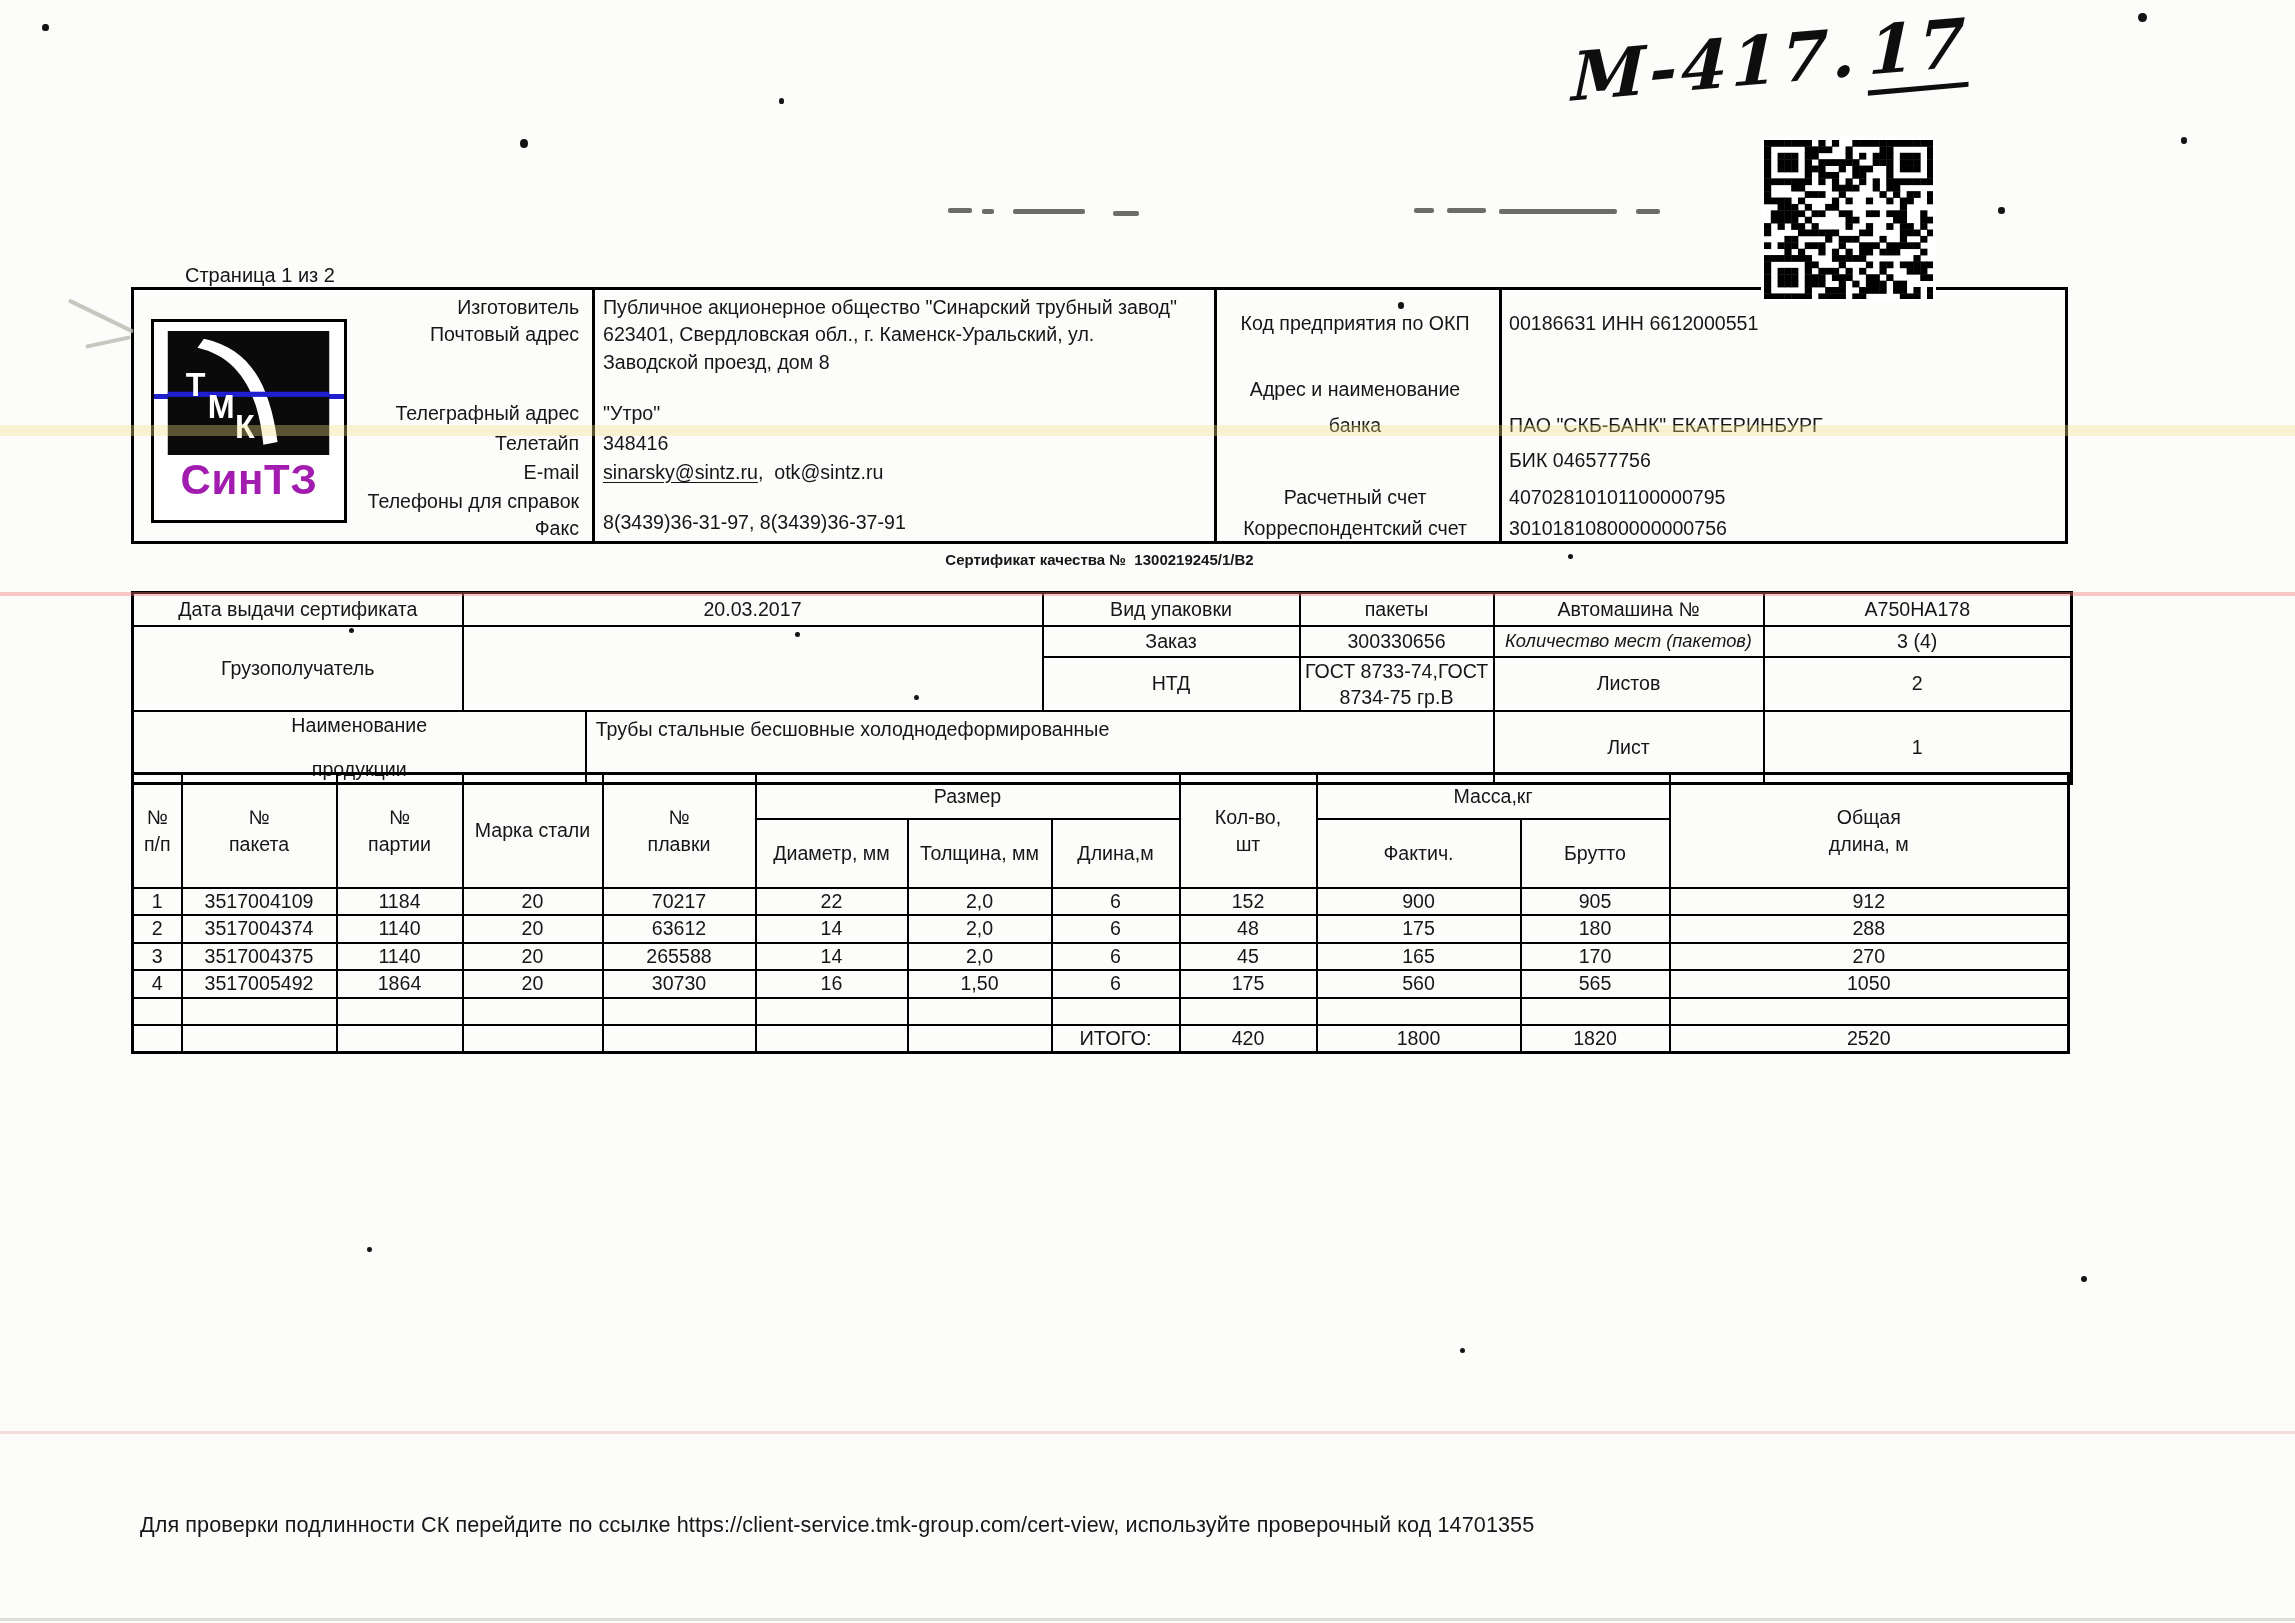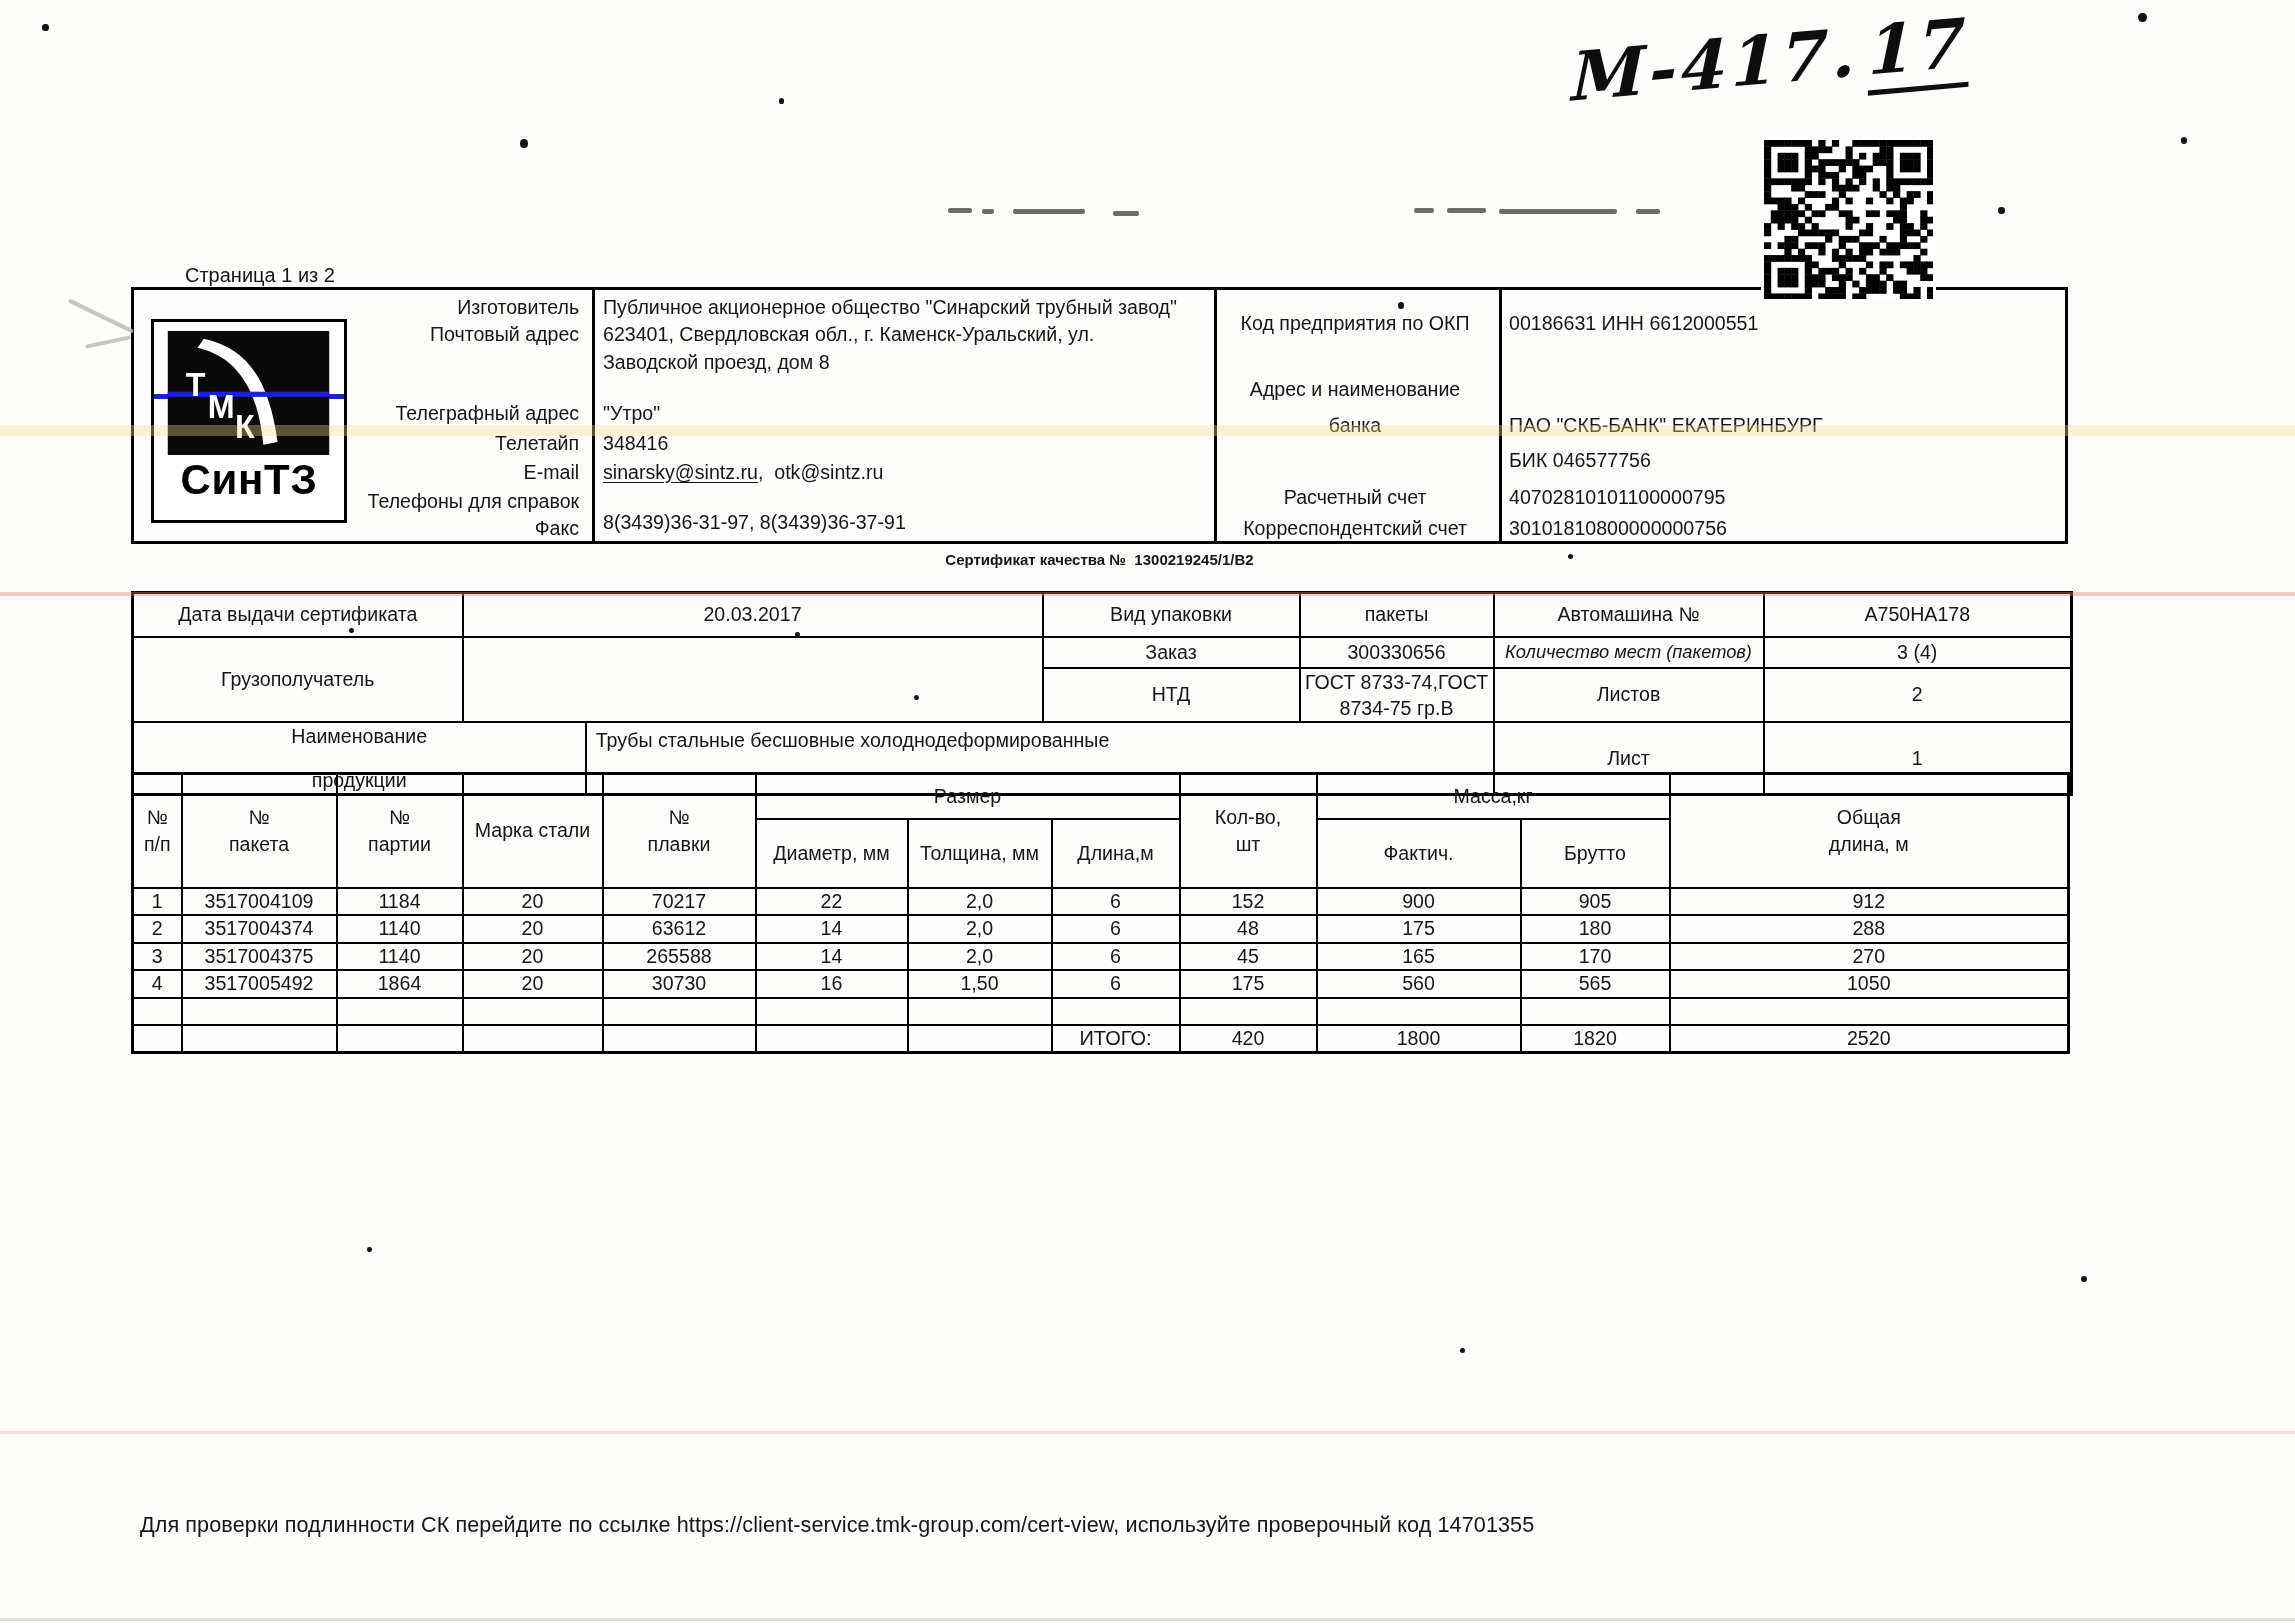--- a/index.html
+++ b/index.html
@@ -15,21 +15,21 @@
   .hv{left:469px;width:602px;text-align:left;}
   .hl2{left:1088px;width:274px;text-align:center;padding-right:7.9px;box-sizing:border-box;}
   .hv2{left:1375px;width:550px;text-align:left;}
   .u{text-decoration:underline;text-underline-offset:3.3px;}
   
   .logo{position:absolute;left:17px;top:29px;width:196px;height:204px;border:3.3px solid #000;
         background:#fff;box-sizing:border-box;}
   .logo-blue{position:absolute;left:0;right:0;top:72px;height:5.2px;background:var(--logo-blue,#1f1fcf);}
   .logo svg{position:absolute;left:11.8px;top:9.2px;display:block;}
   .logo-sub{position:absolute;left:0;right:0;top:134px;text-align:center;font-size:42px;
-            font-weight:700;letter-spacing:0.7px;color:#000000;}
+            font-weight:700;letter-spacing:0.7px;color:#a21caf;}
   
   .cert-title{position:absolute;left:131px;top:551px;width:1937px;text-align:center;
               font-size:15px;font-weight:700;white-space:pre;}
   
   table{border-collapse:collapse;table-layout:fixed;}
   .info-table{position:absolute;left:131px;top:591px;width:1937px;border:3.9px solid #000;font-size:19.6px;}
   .info-table td{border:2.6px solid #000;text-align:center;vertical-align:middle;padding:0 3.9px;overflow:hidden;}
   .info-table td.tleft{text-align:left;vertical-align:top;padding:5.2px 2.6px 0 9.2px;}
   .info-table td.small{font-size:18.3px;white-space:nowrap;font-style:italic;}
   .pipe-table{position:absolute;left:131px;top:772px;width:1937px;border:3.9px solid #000;font-size:19.6px;}
@@ -453,21 +453,21 @@
     <colgroup>
       <col style="width:330px">
         <col style="width:123px">
         <col style="width:457px">
       <col style="width:257px">
         <col style="width:194px">
         <col style="width:270px">
         <col style="width:308px">
     </colgroup>
     <tbody>
-        <tr style="height:44px">
+        <tr style="height:33px">
       <td>Дата выдачи сертификата</td>
       <td colspan="2">20.03.2017</td>
       <td>Вид упаковки</td>
       <td>пакеты</td>
       <td>Автомашина №</td>
       <td>А750НА178</td>
     </tr>
     <tr style="height:31px">
       <td rowspan="2">Грузополучатель</td>
       <td rowspan="2" colspan="2"></td>

